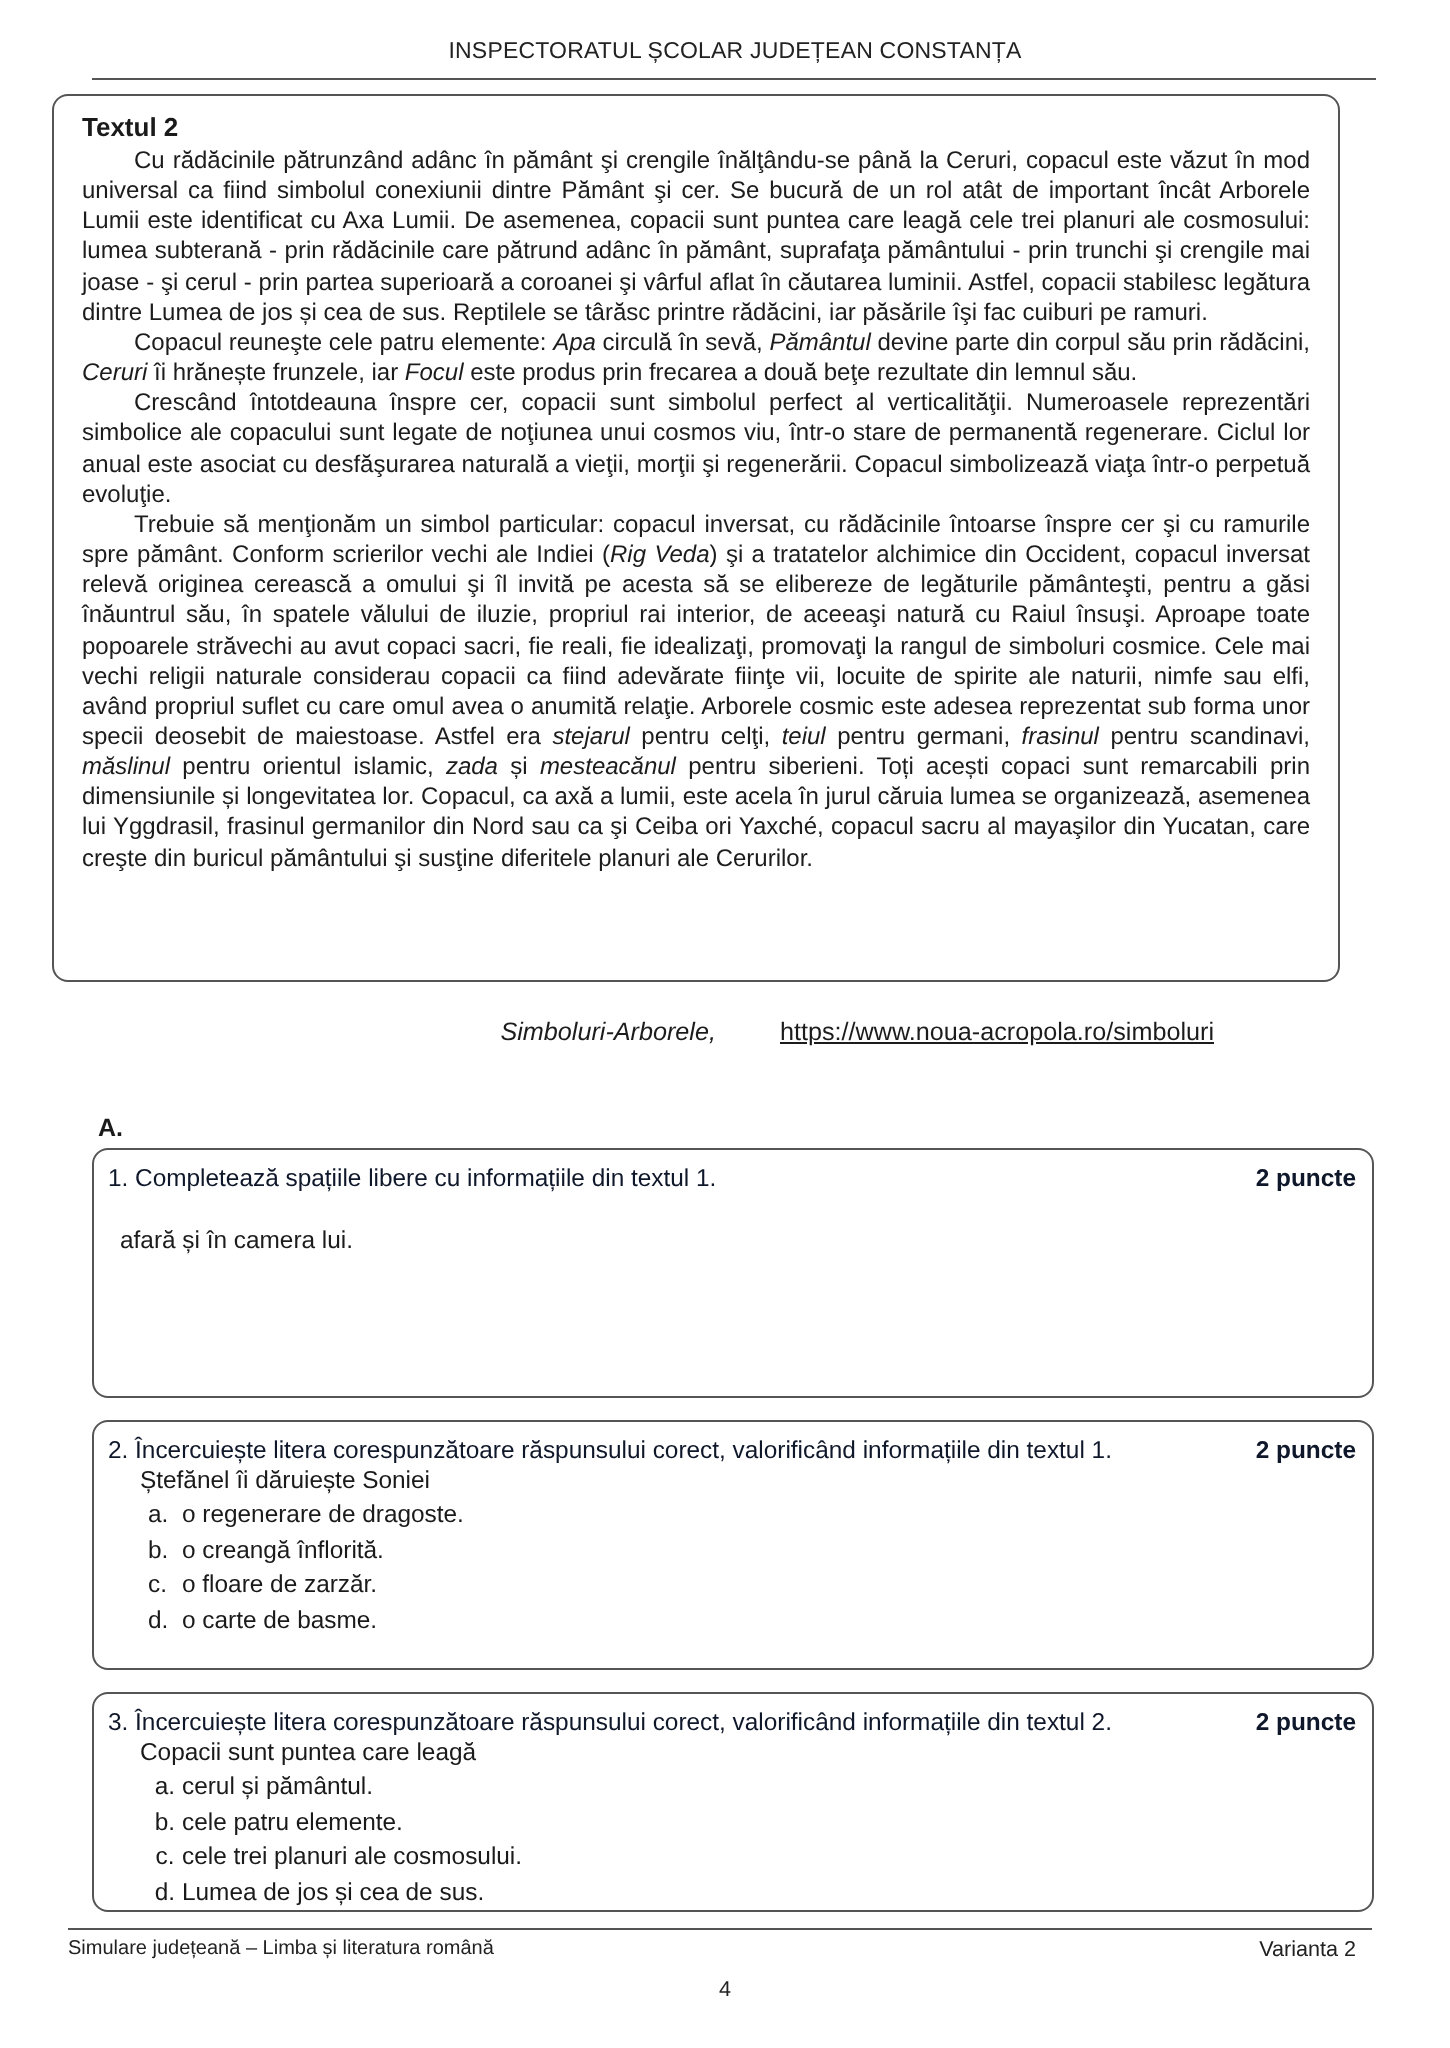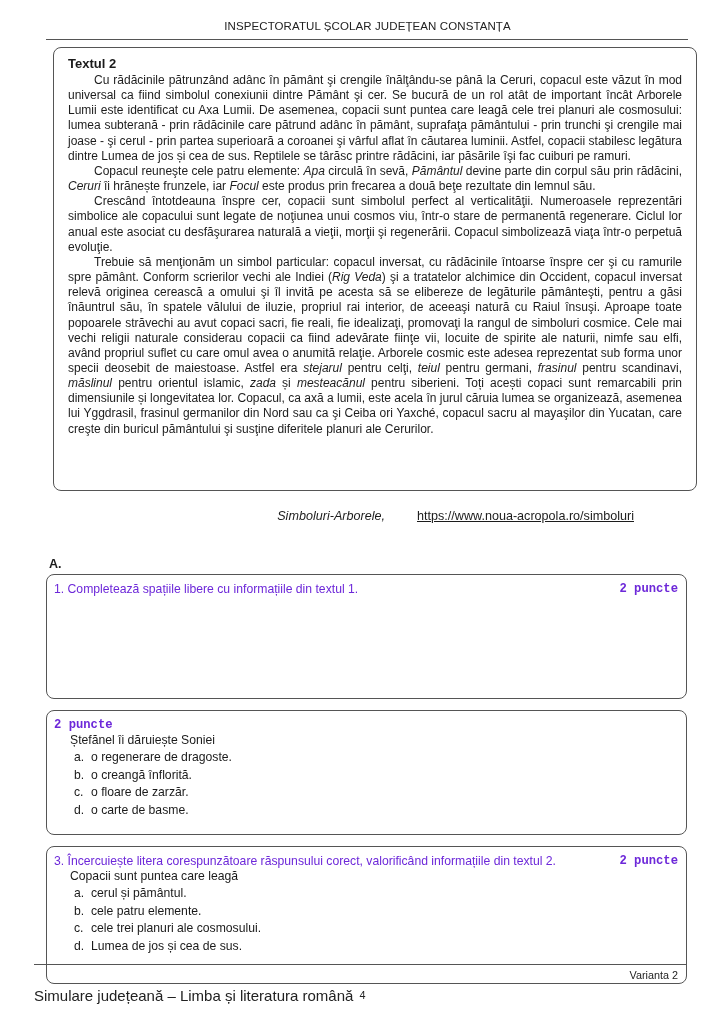--- a/index.html
+++ b/index.html
@@ -12,62 +12,62 @@
   }
   .rule { position: absolute; height: 0; border-top: 1.5px solid #555; }
   .rule-top { left: 46px; top: 39px; width: 642px; }
   .rule-bottom { left: 34px; top: 964px; width: 652px; }
 
   .box {
     position: absolute; border: 1.3px solid #555; border-radius: 8px; background: #fff;
   }
 
   
-  .text2-box { left: 53px; top: 47px; width: 644px; height: 444px; padding: 8px 14px 0 14px; }
+  .text2-box { left: 26px; top: 47px; width: 644px; height: 444px; padding: 8px 14px 0 14px; }
   .text2-title { font-weight: bold; font-size: 13px; line-height: 15px; margin-bottom: 2px; }
   .text2-body { font-size: 12px; line-height: 15.15px; text-align: justify; color: #1c1c1c; }
   .text2-body p { text-indent: 26px; }
   .text2-body em { }
   .source {
     position: absolute; right: 62px; top: 461px; font-size: 12.6px; color: #1c1c1c;
   }
   .source .src-title { font-style: italic; }
   .source .src-link { text-decoration: underline; cursor: pointer; padding-left: 32px; }
 
   .section-a { position: absolute; left: 49px; top: 557px; font-weight: bold; font-size: 12.5px; }
 
   
   .q1-box { left: 46px; top: 574px; width: 641px; height: 125px; }
   .q2-box { left: 46px; top: 710px; width: 641px; height: 125px; }
-  .q3-box { left: 46px; top: 846px; width: 641px; height: 138px; }
+  .q3-box { left: 46px; top: 846px; width: 641px; height: 110px; text-align: center; }
 
   .q-head {
     position: absolute; left: 7px; right: 8px; top: 7px;
-    font-size: 12.2px; line-height: 15px; color: #6d28d9;
+    font-size: 12.2px; line-height: 15px; color: #0f172a;
     display: flex; justify-content: space-between;
   }
-  .q-points { font-weight: bold; white-space: nowrap; font-family: Liberation Mono, monospace; }
+  .q-points { font-weight: bold; white-space: nowrap; }
 
   .q1-body {
     position: absolute; left: 7px; right: 12px; top: 33px;
     font-size: 12.2px; line-height: 25.5px; color: #1c1c1c;
   }
   .q1-body .line1 { padding-left: 14px; }
   .q1-body .line { padding-left: 6px; }
   .blank { display: inline-block; border-bottom: 1px solid #333; height: 12px; vertical-align: baseline; }
   .blank-1 { width: 152px; margin-left: 2px; }
   .blank-2 { width: 180px; }
 
   .q-stem { position: absolute; left: 23px; top: 22px; font-size: 12.2px; line-height: 15px; }
   .opts { position: absolute; left: 27px; top: 38px; list-style: none; font-size: 12.2px; line-height: 17.5px; }
   .opts li { display: flex; }
   .opts .letter { width: 17px; display: inline-block; }
   .opt-wrap { cursor: pointer; }
 
-  .footer-left { position: absolute; left: 34px; top: 969px; font-size: 15px; color: #222; margin-top: 18px; }
+  .footer-left { position: absolute; left: 34px; top: 969px; font-size: 10px; color: #222; }
   .footer-right { position: absolute; right: 47px; top: 969px; font-size: 10.8px; color: #222; }
   .page-num { position: absolute; left: 0; width: 725px; top: 989px; text-align: center; font-size: 10.8px; color: #222; }
 </style>
 </head>
 <body>
 
 <div class="header-title">INSPECTORATUL ȘCOLAR JUDEȚEAN CONSTANȚA</div>
 <div class="rule rule-top"></div>
 
 <div class="box text2-box">
@@ -84,25 +84,27 @@
 </div>
 
 <div class="section-a">A.</div>
 
 <div class="box q1-box">
   <div class="q-head">
     <span>1. Completează spațiile libere cu informațiile din textul 1.</span>
     <span class="q-points">2 puncte</span>
   </div>
   <div class="q1-body">
+    <div class="line"><span>afară și în camera lui.</span></div>
   </div>
 </div>
 
 <div class="box q2-box">
   <div class="q-head">
+    <span>2.  Încercuiește litera corespunzătoare răspunsului corect, valorificând informațiile din textul 1.</span>
     <span class="q-points">2 puncte</span>
   </div>
   <div class="q-stem">Ștefănel îi dăruiește Soniei</div>
   <ul class="opts">
     <li class="opt-wrap">
         <span class="letter">a.</span>
         <span>o regenerare de dragoste.</span>
       </li>
     <li class="opt-wrap">
         <span class="letter">b.</span>

